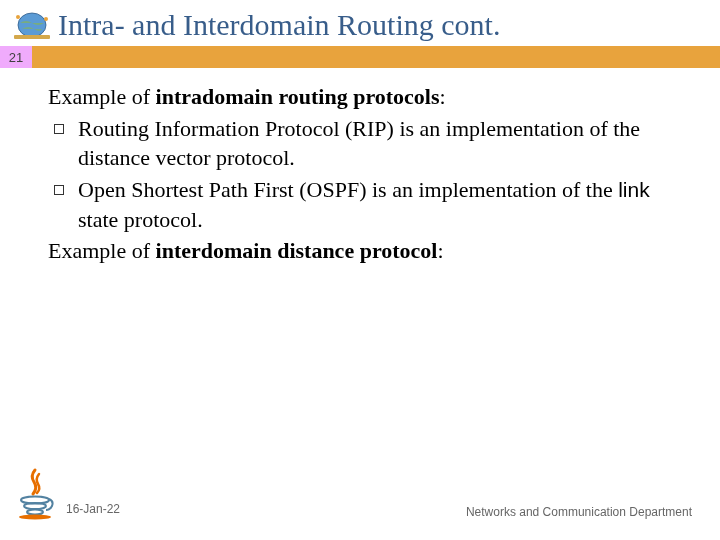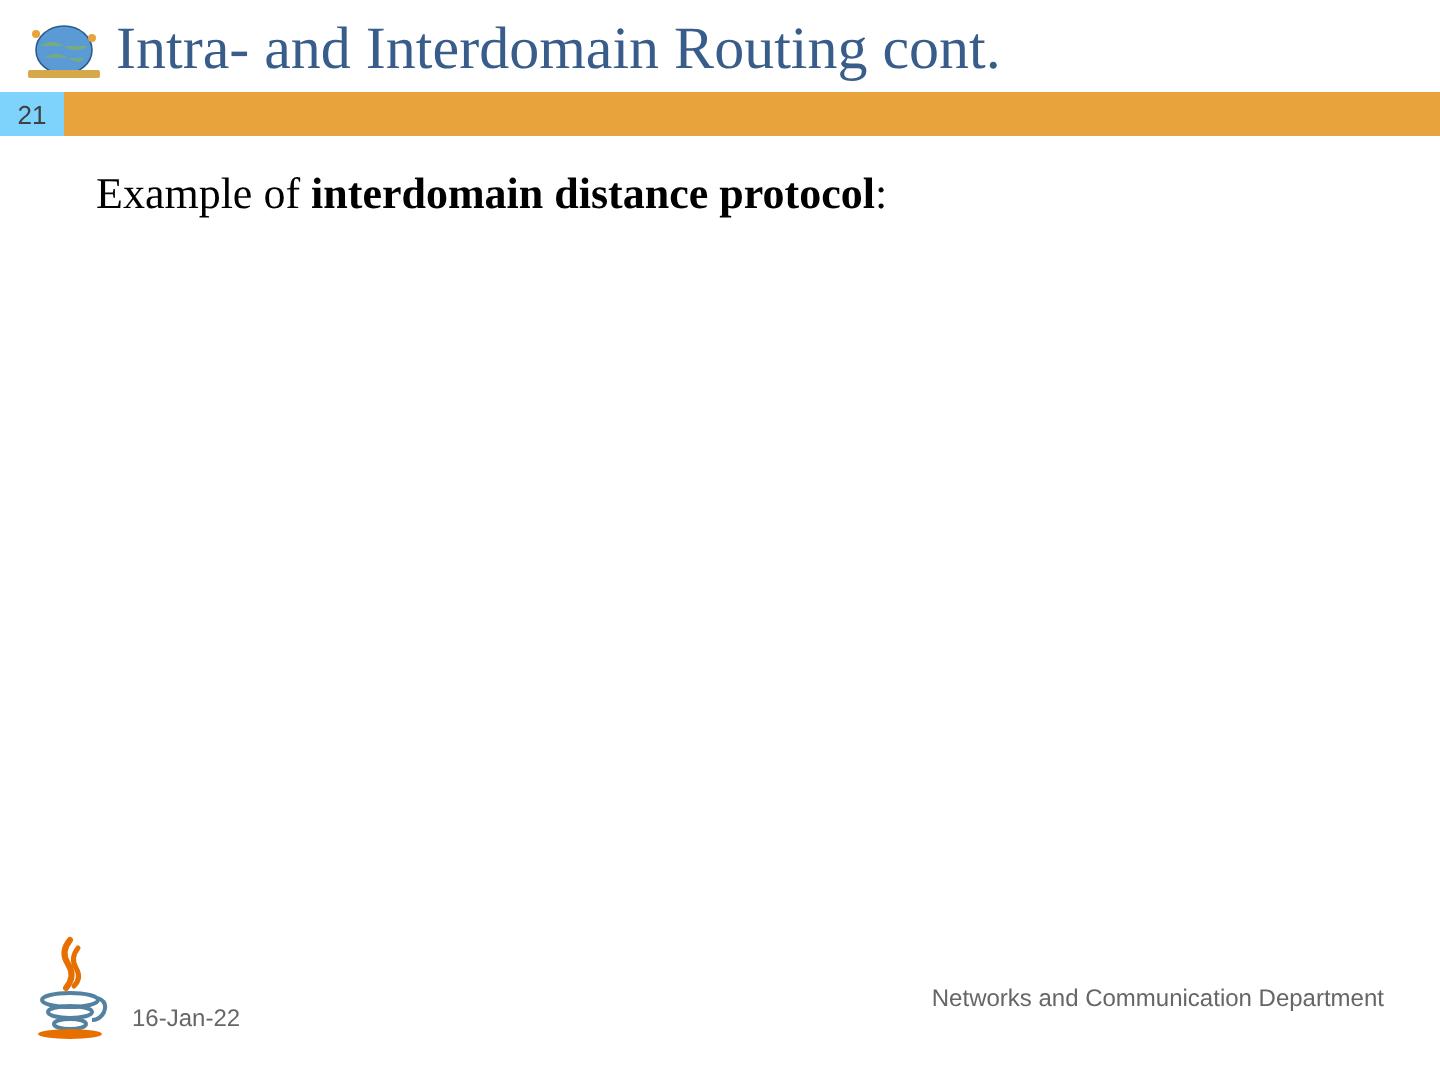--- a/index.html
+++ b/index.html
@@ -28,21 +28,21 @@
     color: #385D8A;
     font-weight: normal;
   }
   .stripe-row {
     display: flex;
     height: 22px;
     width: 100%;
   }
   .page-num {
     width: 32px;
-    background: #7dd3fc;
+    background: #f0abfc;
     color: #404040;
     font-family: Arial, sans-serif;
     font-size: 13px;
     display: flex;
     align-items: center;
     justify-content: center;
   }
   .stripe {
     flex: 1;
     background: #E8A33D;
@@ -91,21 +91,21 @@
     font-size: 12px;
     color: #666;
     margin-left: 8px;
     margin-bottom: 6px;
   }
   .footer-dept {
     font-family: Arial, sans-serif;
     font-size: 12px;
     color: #666;
     margin-left: auto;
-    margin-bottom: 16px;
+    margin-bottom: 3px;
   }
 </style>
 </head>
 <body>
 
 <div class="header">
   <div class="header-icon">
     <svg viewBox="0 0 40 32">
       <ellipse cx="20" cy="16" rx="14" ry="12" fill="#5B9BD5"></ellipse>
       <ellipse cx="20" cy="16" rx="14" ry="12" fill="none" stroke="#2E5C8A" stroke-width="0.8"></ellipse>
@@ -119,20 +119,33 @@
   <h1 class="title">Intra- and Interdomain Routing cont.</h1>
 </div>
 
 <div class="stripe-row">
   <div class="page-num">21</div>
   <div class="stripe"></div>
 </div>
 
 <div class="content">
   <div class="heading-line">
+    <span>Example of </span><b>intradomain routing protocols</b><span>:</span>
+  </div>
+  <div class="bullet-row">
+    <div class="bullet"></div>
+    <div class="bullet-text">Routing Information Protocol (RIP) is an implementation of the distance vector protocol.</div>
+  </div>
+  <div class="bullet-row">
+    <div class="bullet"></div>
+    <div class="bullet-text">
+      <span>Open Shortest Path First (OSPF) is an implementation of the </span><span class="link-style">link</span><span> state protocol.</span>
+    </div>
+  </div>
+  <div class="heading-line">
     <span>Example of </span><b>interdomain distance protocol</b><span>:</span>
   </div>
 </div>
 
 <div class="footer">
   <div class="java-logo">
     <svg viewBox="0 0 46 56">
       <path d="M23 4 Q18 10 22 16 Q26 22 21 28" stroke="#E76F00" stroke-width="3" fill="none" stroke-linecap="round"></path>
       <path d="M27 8 Q23 13 26 18 Q29 23 25 27" stroke="#E76F00" stroke-width="2.5" fill="none" stroke-linecap="round"></path>
       <ellipse cx="23" cy="34" rx="14" ry="3.5" fill="none" stroke="#5382A1" stroke-width="2"></ellipse>

